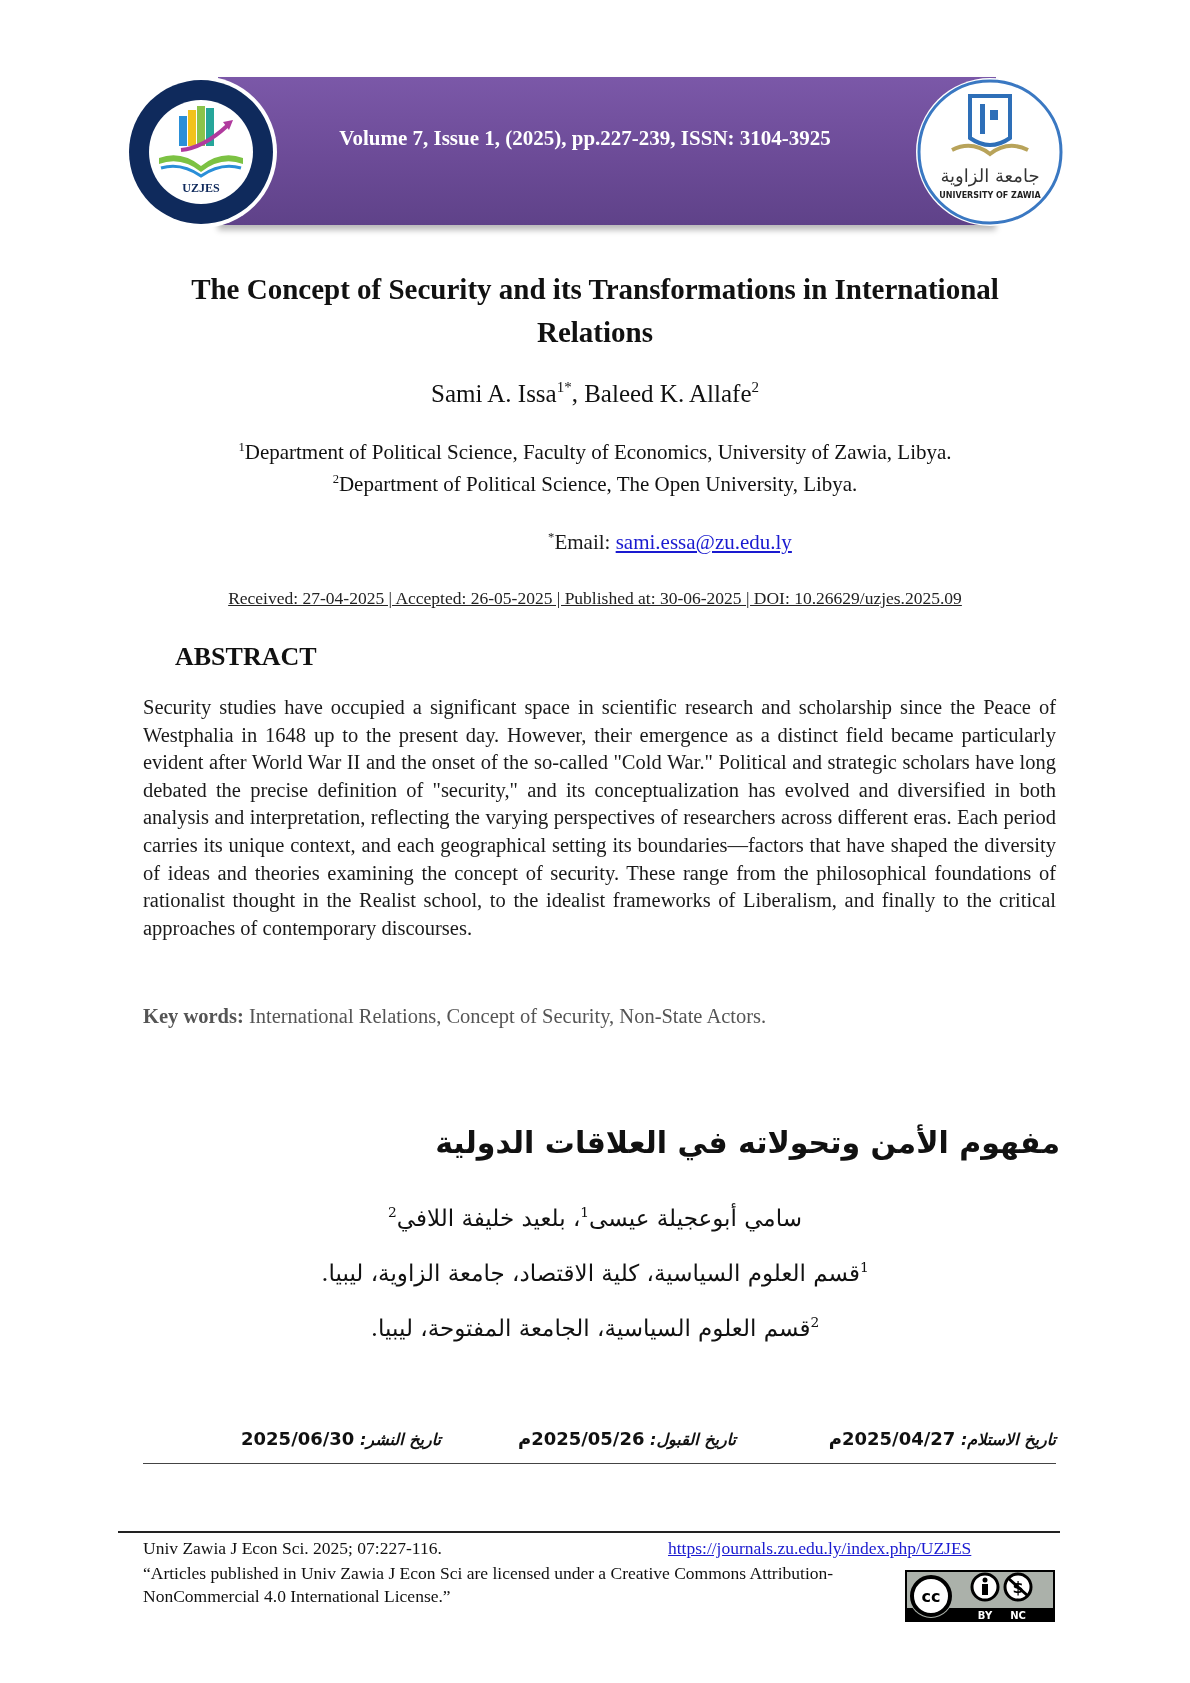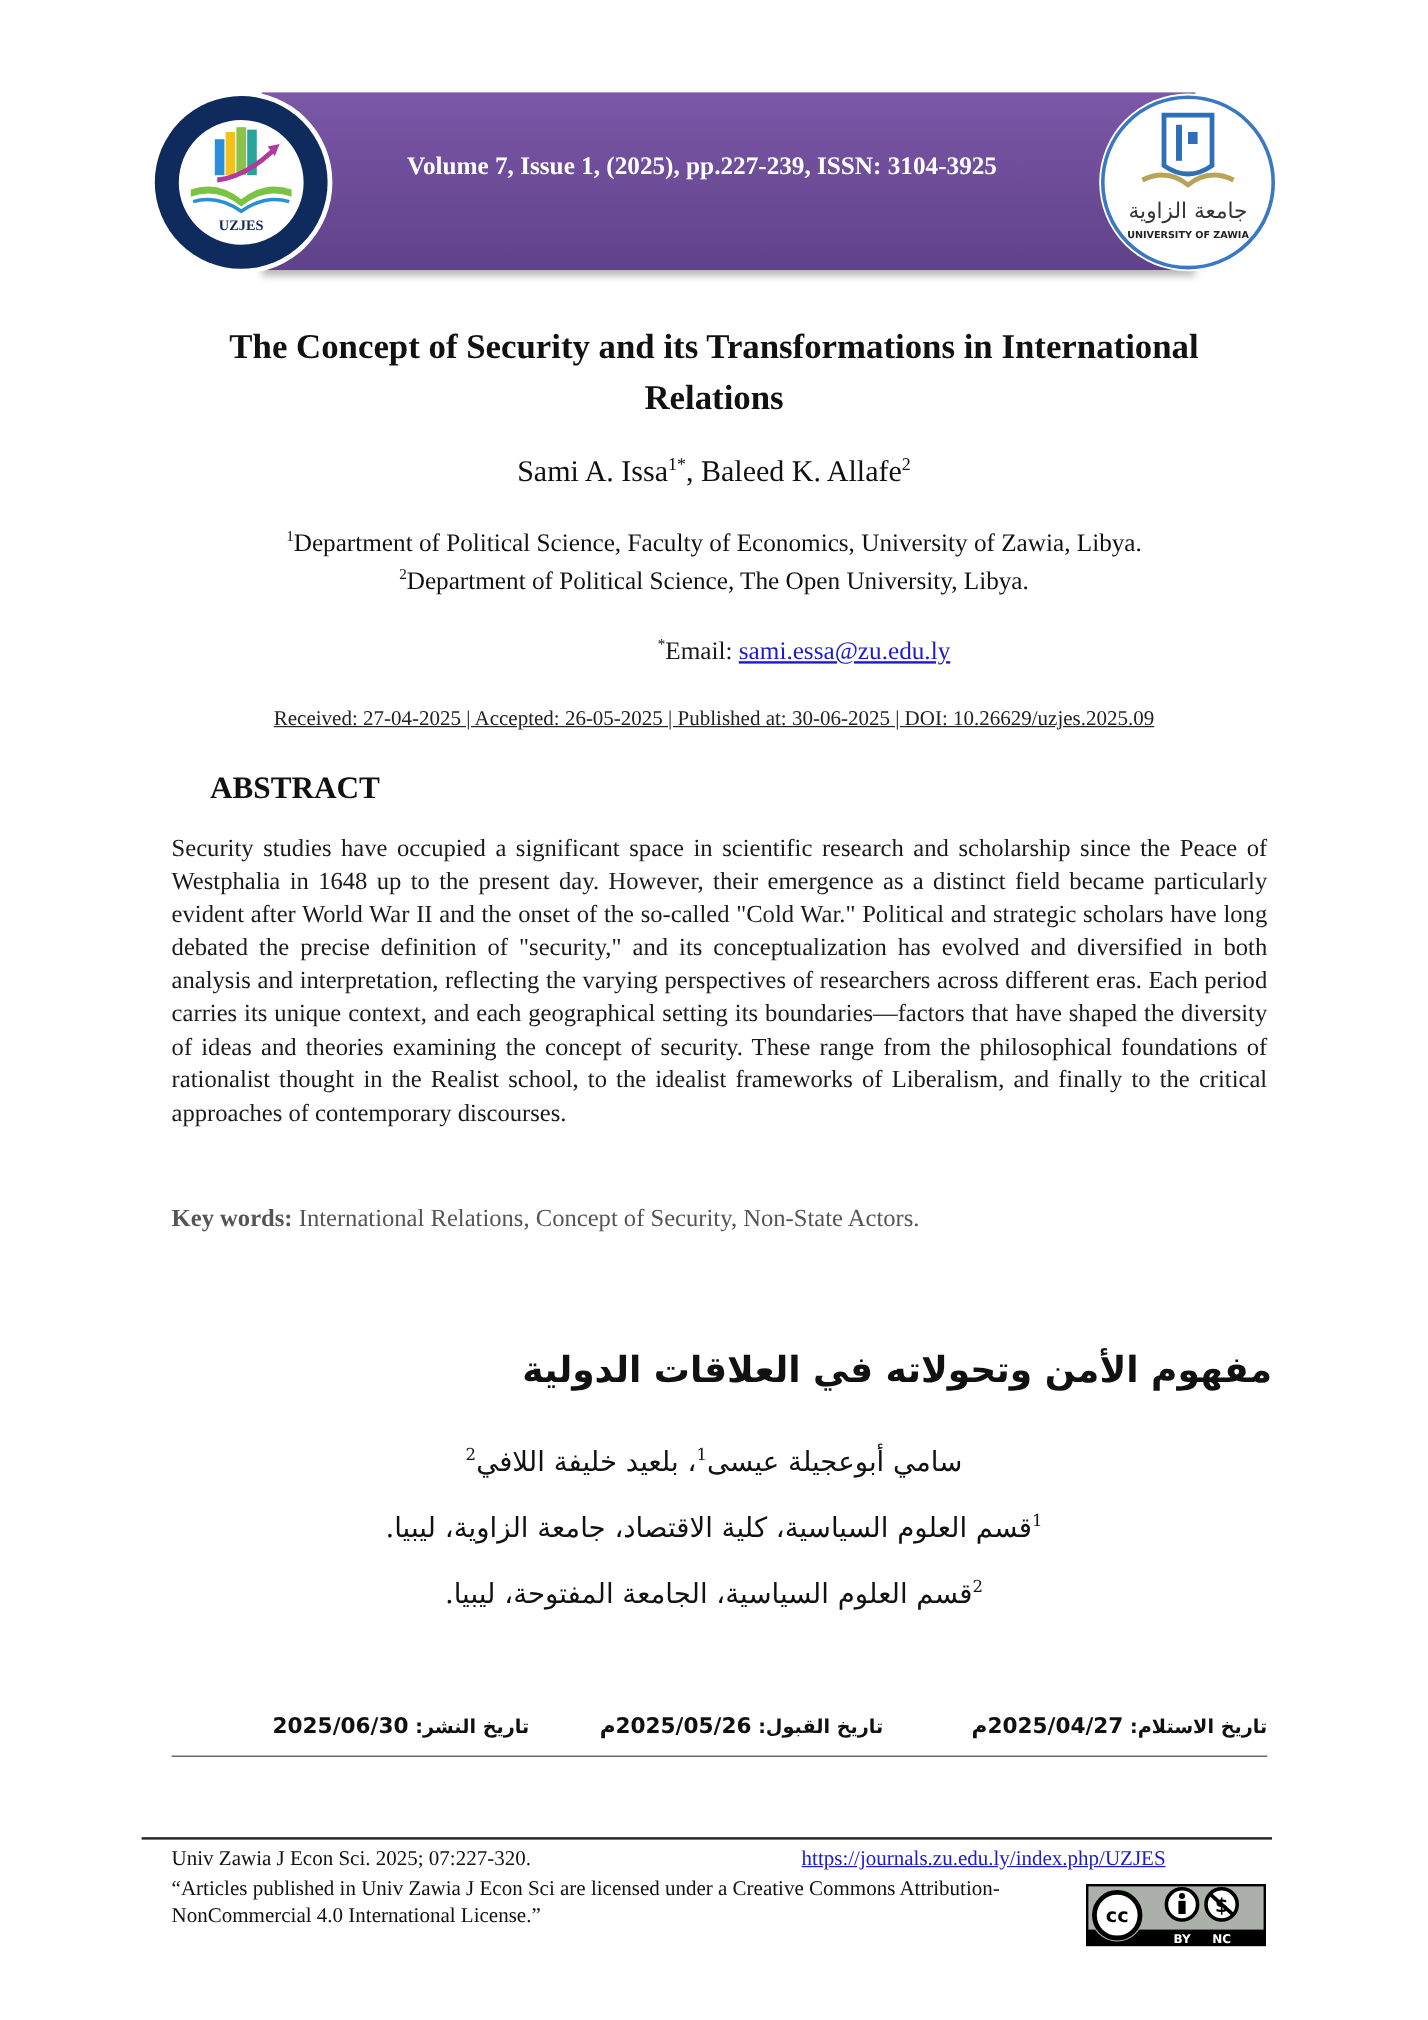--- a/index.html
+++ b/index.html
@@ -41,21 +41,21 @@
               direction: rtl; font-family: "DejaVu Sans", sans-serif; font-weight: bold; font-size: 30px; color: #111; }
   .ar-line { position: absolute; left: 130px; width: 930px; text-align: center; direction: rtl;
              font-family: "DejaVu Serif", serif; font-size: 23px; color: #111; }
   .ar-authors { top: 1205px; }
   .ar-affil1 { top: 1260px; }
   .ar-affil2 { top: 1315px; }
 
   .ar-dates { position: absolute; left: 143px; top: 1428px; width: 913px; height: 30px;
               direction: rtl; font-family: "DejaVu Sans", sans-serif; font-size: 16px; font-weight: bold; color: #111; }
   .ar-date { position: absolute; top: 0; white-space: nowrap; }
-  .ar-date .lbl { font-weight: bold; }
+  .ar-date .lbl { font-weight: bold; font-style: italic; }
   .ar-date .val { font-size: 18px; font-weight: bold; }
   .ar-d1 { right: 0; }
   .ar-d2 { right: 320px; }
   .ar-d3 { right: 615px; }
   .ar-rule { position: absolute; left: 143px; top: 1463px; width: 913px; height: 0; border-top: 1.5px solid #444; }
 
   
   .foot-rule { position: absolute; left: 118px; top: 1531px; width: 942px; border-top: 2.5px solid #222; }
   .foot-cite { position: absolute; left: 143px; top: 1538px; font-size: 17.5px; color: #111; }
   .foot-url { position: absolute; left: 668px; top: 1538px; font-size: 17.5px; color: #1a1ad0; text-decoration: underline; }
@@ -134,21 +134,21 @@
 </div>
 
 <div class="ar-dates">
   <span class="ar-date ar-d1"><span class="lbl">تاريخ الاستلام: </span><span class="val">2025/04/27م</span></span>
   <span class="ar-date ar-d2"><span class="lbl">تاريخ القبول: </span><span class="val">2025/05/26م</span></span>
   <span class="ar-date ar-d3"><span class="lbl">تاريخ النشر: </span><span class="val">2025/06/30</span></span>
 </div>
 <div class="ar-rule"></div>
 
 <div class="foot-rule"></div>
-<div class="foot-cite">Univ Zawia J Econ Sci. 2025; 07:227-320.</div>
+<div class="foot-cite">Univ Zawia J Econ Sci. 2025; 07:227-116.</div>
 <a class="foot-url">https://journals.zu.edu.ly/index.php/UZJES</a>
 <div class="foot-license">“Articles published in Univ Zawia J Econ Sci are licensed under a Creative Commons Attribution-NonCommercial 4.0 International License.”</div>
 
 <svg class="cc-badge" viewBox="0 0 150 52">
   <rect x="0" y="0" width="150" height="52" fill="#000"></rect>
   <rect x="2" y="2" width="146" height="36" fill="#abb1aa"></rect>
   <circle cx="26" cy="26" r="22" fill="#abb1aa" stroke="#000" stroke-width="0"></circle>
   <circle cx="26" cy="26" r="19" fill="#fff" stroke="#000" stroke-width="4"></circle>
   <text x="26" y="32" text-anchor="middle" font-family="DejaVu Sans, sans-serif" font-weight="bold" font-size="16" fill="#000">cc</text>
   <circle cx="80" cy="17" r="13" fill="#fff" stroke="#000" stroke-width="3"></circle>

